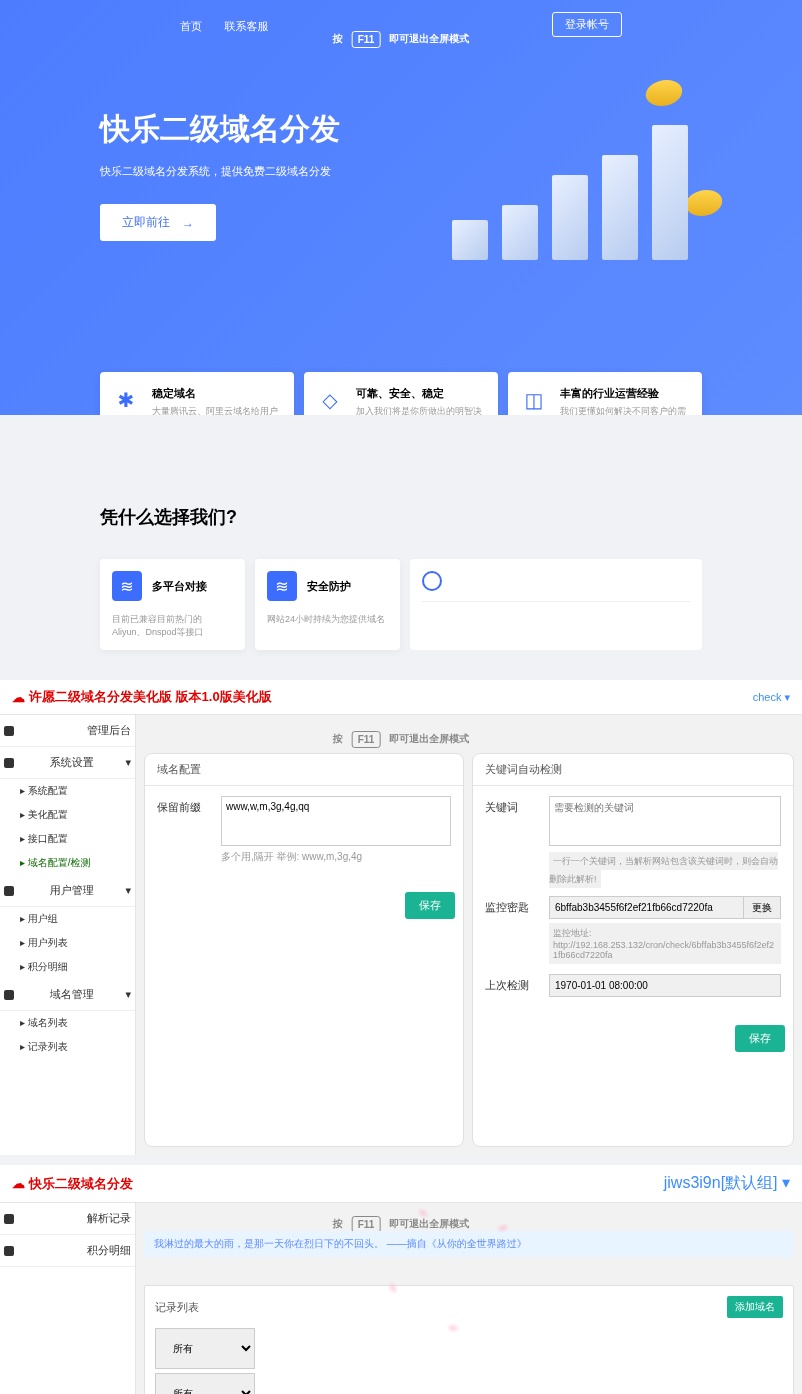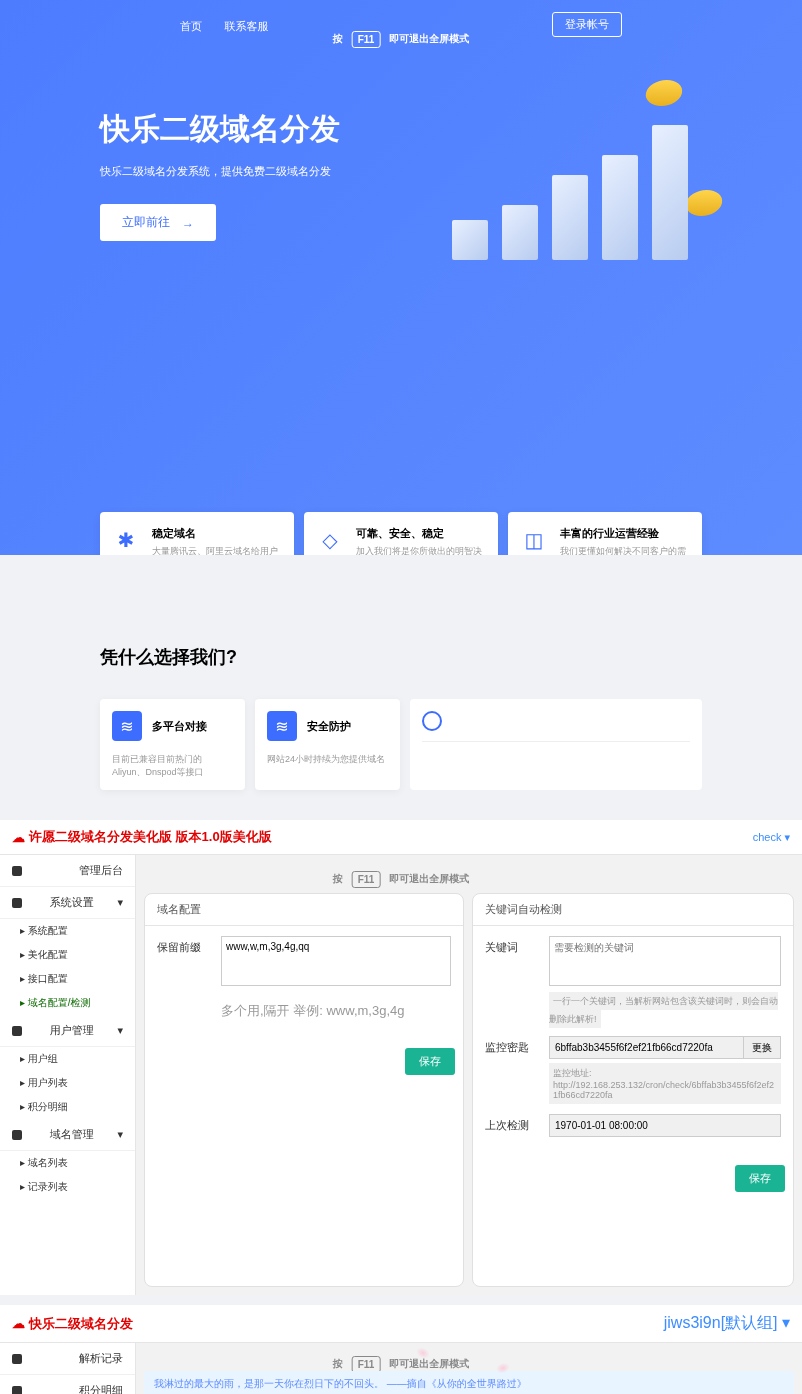--- a/index.html
+++ b/index.html
@@ -1,18 +1,18 @@
 <!DOCTYPE html>
 <html><head>
 <meta charset="utf-8">
 <style>
 *{margin:0;padding:0;box-sizing:border-box;font-family:Arial,sans-serif}
 body{background:#f0f2f5;width:802px}
 
-.s1{position:relative;background:linear-gradient(135deg,#4d7cff 0%,#5d8cff 100%);height:555px;overflow:hidden}
+.s1{position:relative;background:linear-gradient(135deg,#4d7cff 0%,#5d8cff 100%);height:415px;overflow:hidden}
 .s1-nav{display:flex;justify-content:space-between;align-items:center;padding:12px 180px 12px 180px}
 .s1-nav-l a{color:#fff;font-size:11px;margin-right:18px;text-decoration:none}
 .s1-login{border:1px solid #fff;color:#fff;font-size:11px;padding:4px 12px;border-radius:3px}
 .s1-badge{position:absolute;top:30px;left:50%;transform:translateX(-50%);color:#fff;font-size:10px;display:flex;align-items:center;gap:4px}
 .s1-badge span{border:1px solid #fff;padding:2px 5px;border-radius:3px;font-weight:bold}
 .s1-hero{padding:60px 100px 0}
 .s1-title{color:#fff;font-size:30px;font-weight:bold;margin-bottom:14px}
 .s1-sub{color:#fff;font-size:11px;margin-bottom:25px}
 .s1-btn{background:#fff;color:#3d6dff;font-size:12px;padding:10px 22px;border:none;border-radius:3px;display:inline-flex;align-items:center;gap:12px}
 .s1-cards{position:absolute;bottom:-30px;left:100px;right:100px;display:flex;gap:10px}
@@ -35,33 +35,33 @@
 .bar3d{position:absolute;width:36px;background:linear-gradient(135deg,#e8f0ff,#b8ccf0);border-radius:2px}
 
 .s2{background:#f2f2f2;padding:0;height:475px;margin-top:10px}
 .s2-top{background:#fff;padding:8px 12px;display:flex;justify-content:space-between;align-items:center;border-bottom:1px solid #e5e5e5}
 .s2-brand{color:#e20000;font-size:13px;font-weight:bold;display:flex;align-items:center;gap:4px}
 .s2-user{color:#3d8dff;font-size:11px}
 .s2-badge{position:absolute;left:50%;transform:translateX(-50%);color:#888;font-size:10px;display:flex;align-items:center;gap:4px;margin-top:15px}
 .s2-badge span{border:1px solid #888;padding:2px 5px;border-radius:3px;font-weight:bold}
 .s2-body{display:flex;height:440px}
 .s2-side{width:136px;background:#fff;border-right:1px solid #e5e5e5}
-.s2-side-h{padding:8px 12px;font-size:11px;color:#333;border-bottom:1px solid #f0f0f0;display:flex;align-items:center;justify-content:space-between}
+.s2-side-h{padding:8px 4px;font-size:11px;color:#333;border-bottom:1px solid #f0f0f0;display:flex;align-items:center;justify-content:space-between}
 .s2-side-h::before{content:"";width:10px;height:10px;background:#333;border-radius:2px;margin-right:4px}
 .s2-sub{padding:5px 10px 5px 20px;font-size:10px;color:#333}
 .s2-sub.active{color:#0d6b00}
 .s2-main{flex:1;padding:38px 8px 8px;display:flex;gap:8px}
 .s2-panel{flex:1;background:#fff;border:1px solid #e0e0e0;border-radius:8px}
 .s2-panel-h{padding:8px 12px;font-size:11px;border-bottom:1px solid #e5e5e5;color:#555}
 .s2-panel-b{padding:10px 12px}
 .s2-row{display:flex;margin-bottom:10px}
 .s2-label{width:64px;font-size:11px;color:#333;padding-top:4px}
 .s2-field{flex:1}
 .s2-ta{width:100%;border:1px solid #ccc;font-size:10px;padding:4px;resize:none;height:50px}
-.s2-hint{font-size:13px;color:#999;margin-top:12px;display:block}
+.s2-hint{font-size:10px;color:#999;margin-top:0;display:block}
 .s2-hint2{font-size:9px;color:#999;margin-top:4px;background:#f0f0f0;padding:4px;word-break:break-all}
 .s2-inp{width:100%;border:1px solid #ccc;font-size:10px;padding:5px;background:#f0f0f0}
 .s2-ig{display:flex}
 .s2-ig input{flex:1;border:1px solid #ccc;border-right:none;font-size:10px;padding:5px;background:#f0f0f0}
 .s2-ig button{border:1px solid #ccc;background:#eee;font-size:10px;padding:0 8px}
 .s2-save{float:right;background:#1ab394;color:#fff;border:none;font-size:11px;padding:6px 14px;border-radius:3px;margin:8px}
 
 .s3{background:#f2f2f2;height:445px;margin-top:10px;position:relative}
 .s3-top{background:#fff;padding:8px 12px;display:flex;justify-content:space-between;align-items:center;border-bottom:1px solid #e5e5e5}
 .s3-brand{color:#e20000;font-size:13px;font-weight:bold;display:flex;align-items:center;gap:4px}

